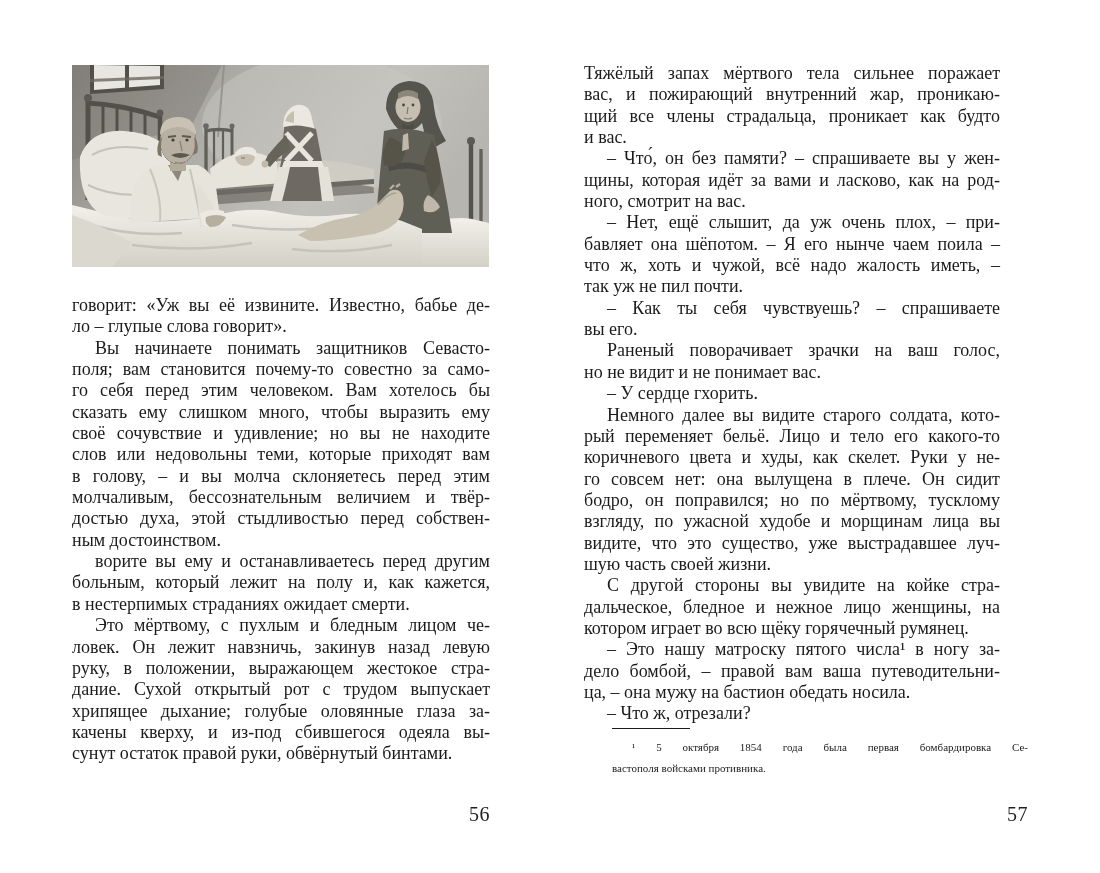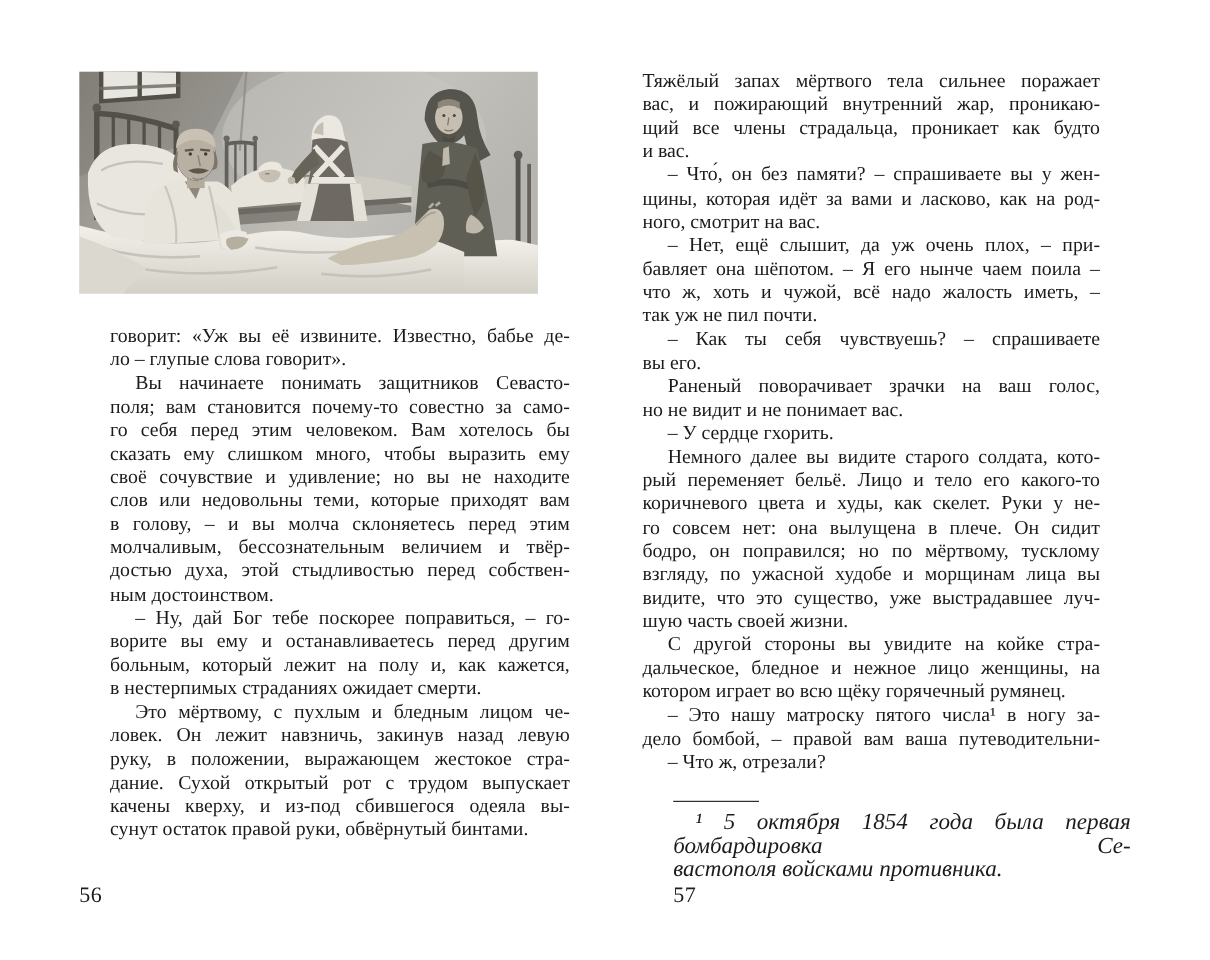--- a/index.html
+++ b/index.html
@@ -5,30 +5,30 @@
   html,body{margin:0;padding:0;}
   body{
     width:1100px;height:873px;background:#ffffff;overflow:hidden;
     font-family:"Liberation Serif","DejaVu Serif",serif;color:#1b1b1b;
     position:relative;
   }
   .book{position:absolute;inset:0;background:#ffffff;}
   .illustration{position:absolute;left:72px;top:65px;width:417px;height:202px;}
   .illustration svg{display:block;width:100%;height:100%;}
   .textcol{position:absolute;width:418px;font-size:18px;line-height:21.35px;}
-  .textcol-left{left:72px;top:295px;margin-left:28px;}
+  .textcol-left{left:72px;top:295px;}
   .textcol-right{left:584px;top:63px;width:416px;}
   .line{text-align:justify;text-align-last:justify;}
   .line.last{text-align-last:auto;}
   .para.indent .line:first-child{text-indent:23px;}
   .footnote-block{position:absolute;left:612px;top:728px;width:416px;}
   .footnote-rule{width:78px;border:none;border-top:1.4px solid #1b1b1b;margin:0 0 8px 0;}
-  .footnote-text{font-size:21px;line-height:21px;font-style:italic;}
+  .footnote-text{font-size:11px;line-height:21px;}
   .footnote-text .para.indent .line:first-child{text-indent:20px;}
-  .pageno{position:absolute;top:803px;text-align:left;font-size:20px;letter-spacing:.5px;color:#1f1f1f;}
+  .pageno{position:absolute;top:803px;text-align:right;font-size:20px;letter-spacing:.5px;color:#1f1f1f;}
   .pageno-left{left:72px;width:418px;}
   .pageno-right{left:612px;width:416px;}
 </style>
 </head>
 <body>
 
 <div class="book">
 
   <div class="illustration" role="img" aria-label="Grayscale hospital-ward painting: a bald convalescent soldier with a moustache and bandaged wrist sits up in an iron bed, his bare leg stretched over a white blanket; behind him a nurse in a white headscarf and crossed apron tends a bandaged patient lying in a second iron bed; at the right an elderly woman in a headscarf and long dark dress stands beside another bed under a bright window.">
     <svg viewBox="0 0 417 202" preserveAspectRatio="none">
@@ -179,30 +179,30 @@
         <div class="line">го себя перед этим человеком. Вам хотелось бы</div>
         <div class="line">сказать ему слишком много, чтобы выразить ему</div>
         <div class="line">своё сочувствие и удивление; но вы не находите</div>
         <div class="line">слов или недовольны теми, которые приходят вам</div>
         <div class="line">в голову, – и вы молча склоняетесь перед этим</div>
         <div class="line">молчаливым, бессознательным величием и твёр-</div>
         <div class="line">достью духа, этой стыдливостью перед собствен-</div>
         <div class="line last">ным достоинством.</div>
       </div>
       <div class="para indent">
-        <div class="line">– Ну, дай Бог тебе поскорее поправиться, – го-</div>
         <div class="line">ворите вы ему и останавливаетесь перед другим</div>
         <div class="line">больным, который лежит на полу и, как кажется,</div>
         <div class="line last">в нестерпимых страданиях ожидает смерти.</div>
       </div>
       <div class="para indent">
         <div class="line">Это мёртвому, с пухлым и бледным лицом че-</div>
         <div class="line">ловек. Он лежит навзничь, закинув назад левую</div>
         <div class="line">руку, в положении, выражающем жестокое стра-</div>
         <div class="line">дание. Сухой открытый рот с трудом выпускает</div>
+        <div class="line">хрипящее дыхание; голубые оловянные глаза за-</div>
         <div class="line">качены кверху, и из-под сбившегося одеяла вы-</div>
         <div class="line last">сунут остаток правой руки, обвёрнутый бинтами.</div>
       </div>
     </div>
 
   <div class="textcol textcol-right">
       <div class="para">
         <div class="line">Тяжёлый запах мёртвого тела сильнее поражает</div>
         <div class="line">вас, и пожирающий внутренний жар, проникаю-</div>
         <div class="line">щий все члены страдальца, проникает как будто</div>
@@ -241,20 +241,21 @@
         <div class="line last">шую часть своей жизни.</div>
       </div>
       <div class="para indent">
         <div class="line">С другой стороны вы увидите на койке стра-</div>
         <div class="line">дальческое, бледное и нежное лицо женщины, на</div>
         <div class="line last">котором играет во всю щёку горячечный румянец.</div>
       </div>
       <div class="para indent">
         <div class="line">– Это нашу матроску пятого числа¹ в ногу за-</div>
         <div class="line">дело бомбой, – правой вам ваша путеводительни-</div>
+        <div class="line last">ца, – она мужу на бастион обедать носила.</div>
       </div>
       <div class="para indent">
         <div class="line last">– Что ж, отрезали?</div>
       </div>
     </div>
 
   <div class="footnote-block">
     <hr class="footnote-rule">
     <div class="footnote-text">
         <div class="para indent">

